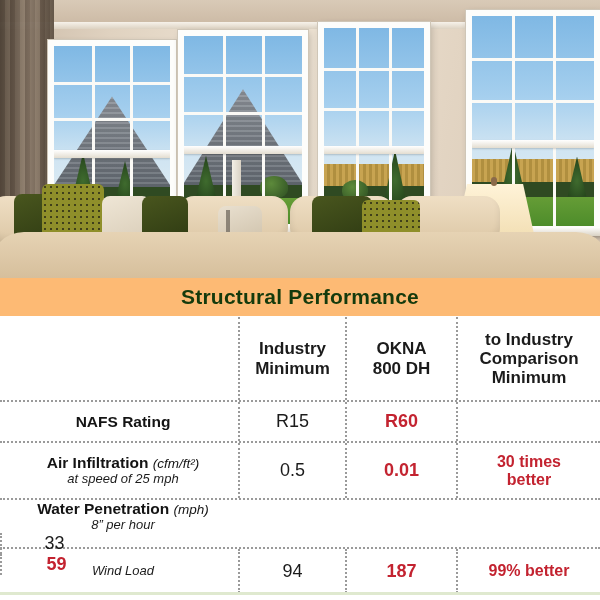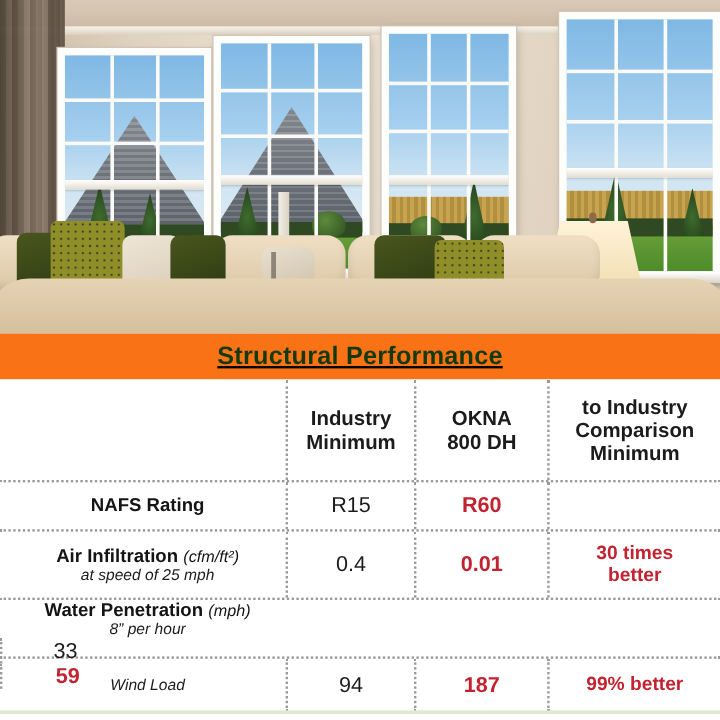--- a/index.html
+++ b/index.html
@@ -86,21 +86,21 @@
     border-radius:10px 10px 5px 5px;}
   .lampbulge{position:absolute;left:478px;bottom:18px;width:34px;height:28px;border-radius:50%;
     background:radial-gradient(circle at 35% 35%,#b9875f,#5d3f2c);}
   .lampfinial{position:absolute;left:491px;bottom:92px;width:6px;height:9px;border-radius:3px;background:#8b6a4a;}
   .table{position:absolute;left:430px;bottom:0;width:150px;height:14px;
     background:linear-gradient(180deg,#f0e7d6,#cfc2ab);}
   .remote{position:absolute;left:424px;bottom:10px;width:16px;height:7px;background:#2c2c2c;border-radius:2px;}
 
   
   .titlebar{position:absolute;left:0;top:278px;width:600px;height:38px;
-    background:#f97316;display:flex;align-items:center;justify-content:center;text-decoration:underline;}
+    background:#fdba74;display:flex;align-items:center;justify-content:center;}
   .titlebar .t{font-size:21px;font-weight:bold;color:#143a0c;letter-spacing:.2px;}
 
   
   .tbl{position:absolute;left:0;top:317px;width:600px;height:276px;background:#fff;}
   .row{display:flex;width:600px;box-sizing:border-box;}
   .row.hdr{height:85px;}
   .row.r0{height:41px;}
   .row.r1{height:57px;}
   .row.r2{height:49px;flex-direction:column;}
   .row.r3{height:44px;}
@@ -266,21 +266,21 @@
 
     <div class="row r1 sep">
       <div class="cell c0">
         <span class="lbl">
           <span>Air Infiltration</span>
           <span class="u">(cfm/ft²)</span>
         </span>
         <span class="sub">at speed of 25 mph</span>
       </div>
       <div class="cell c1">
-        <span class="val">0.4</span>
+        <span class="val">0.5</span>
       </div>
       <div class="cell c2">
         <span class="okna">0.01</span>
       </div>
       <div class="cell c3">
         <span class="cmp">30 times</span>
         <span class="cmp">better</span>
       </div>
     </div>
 

